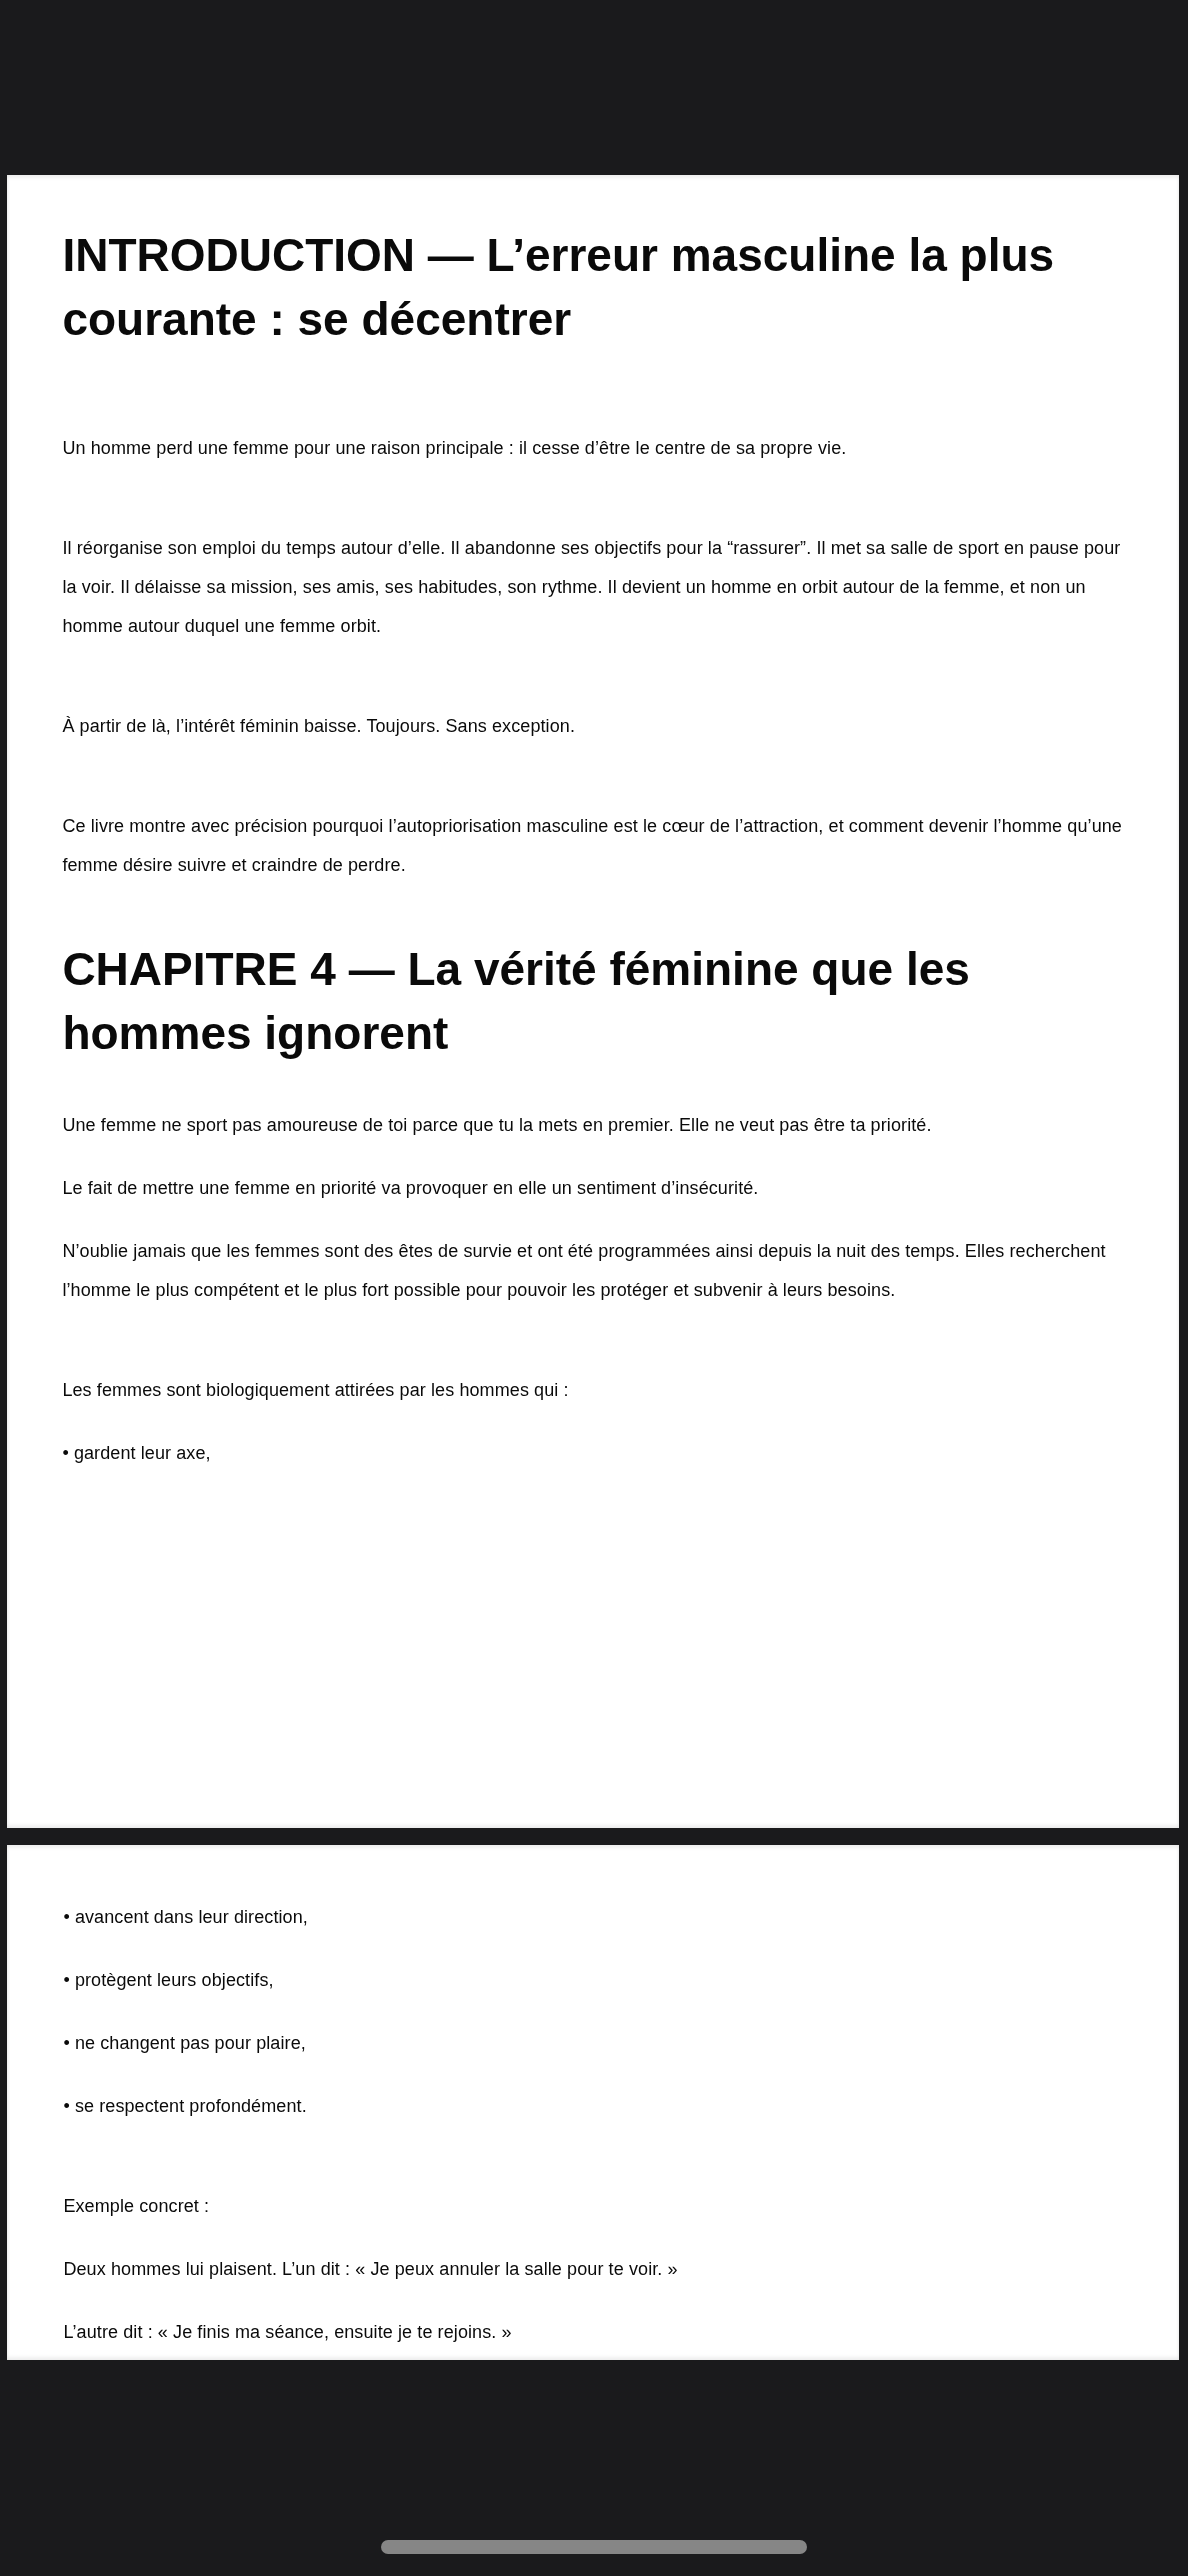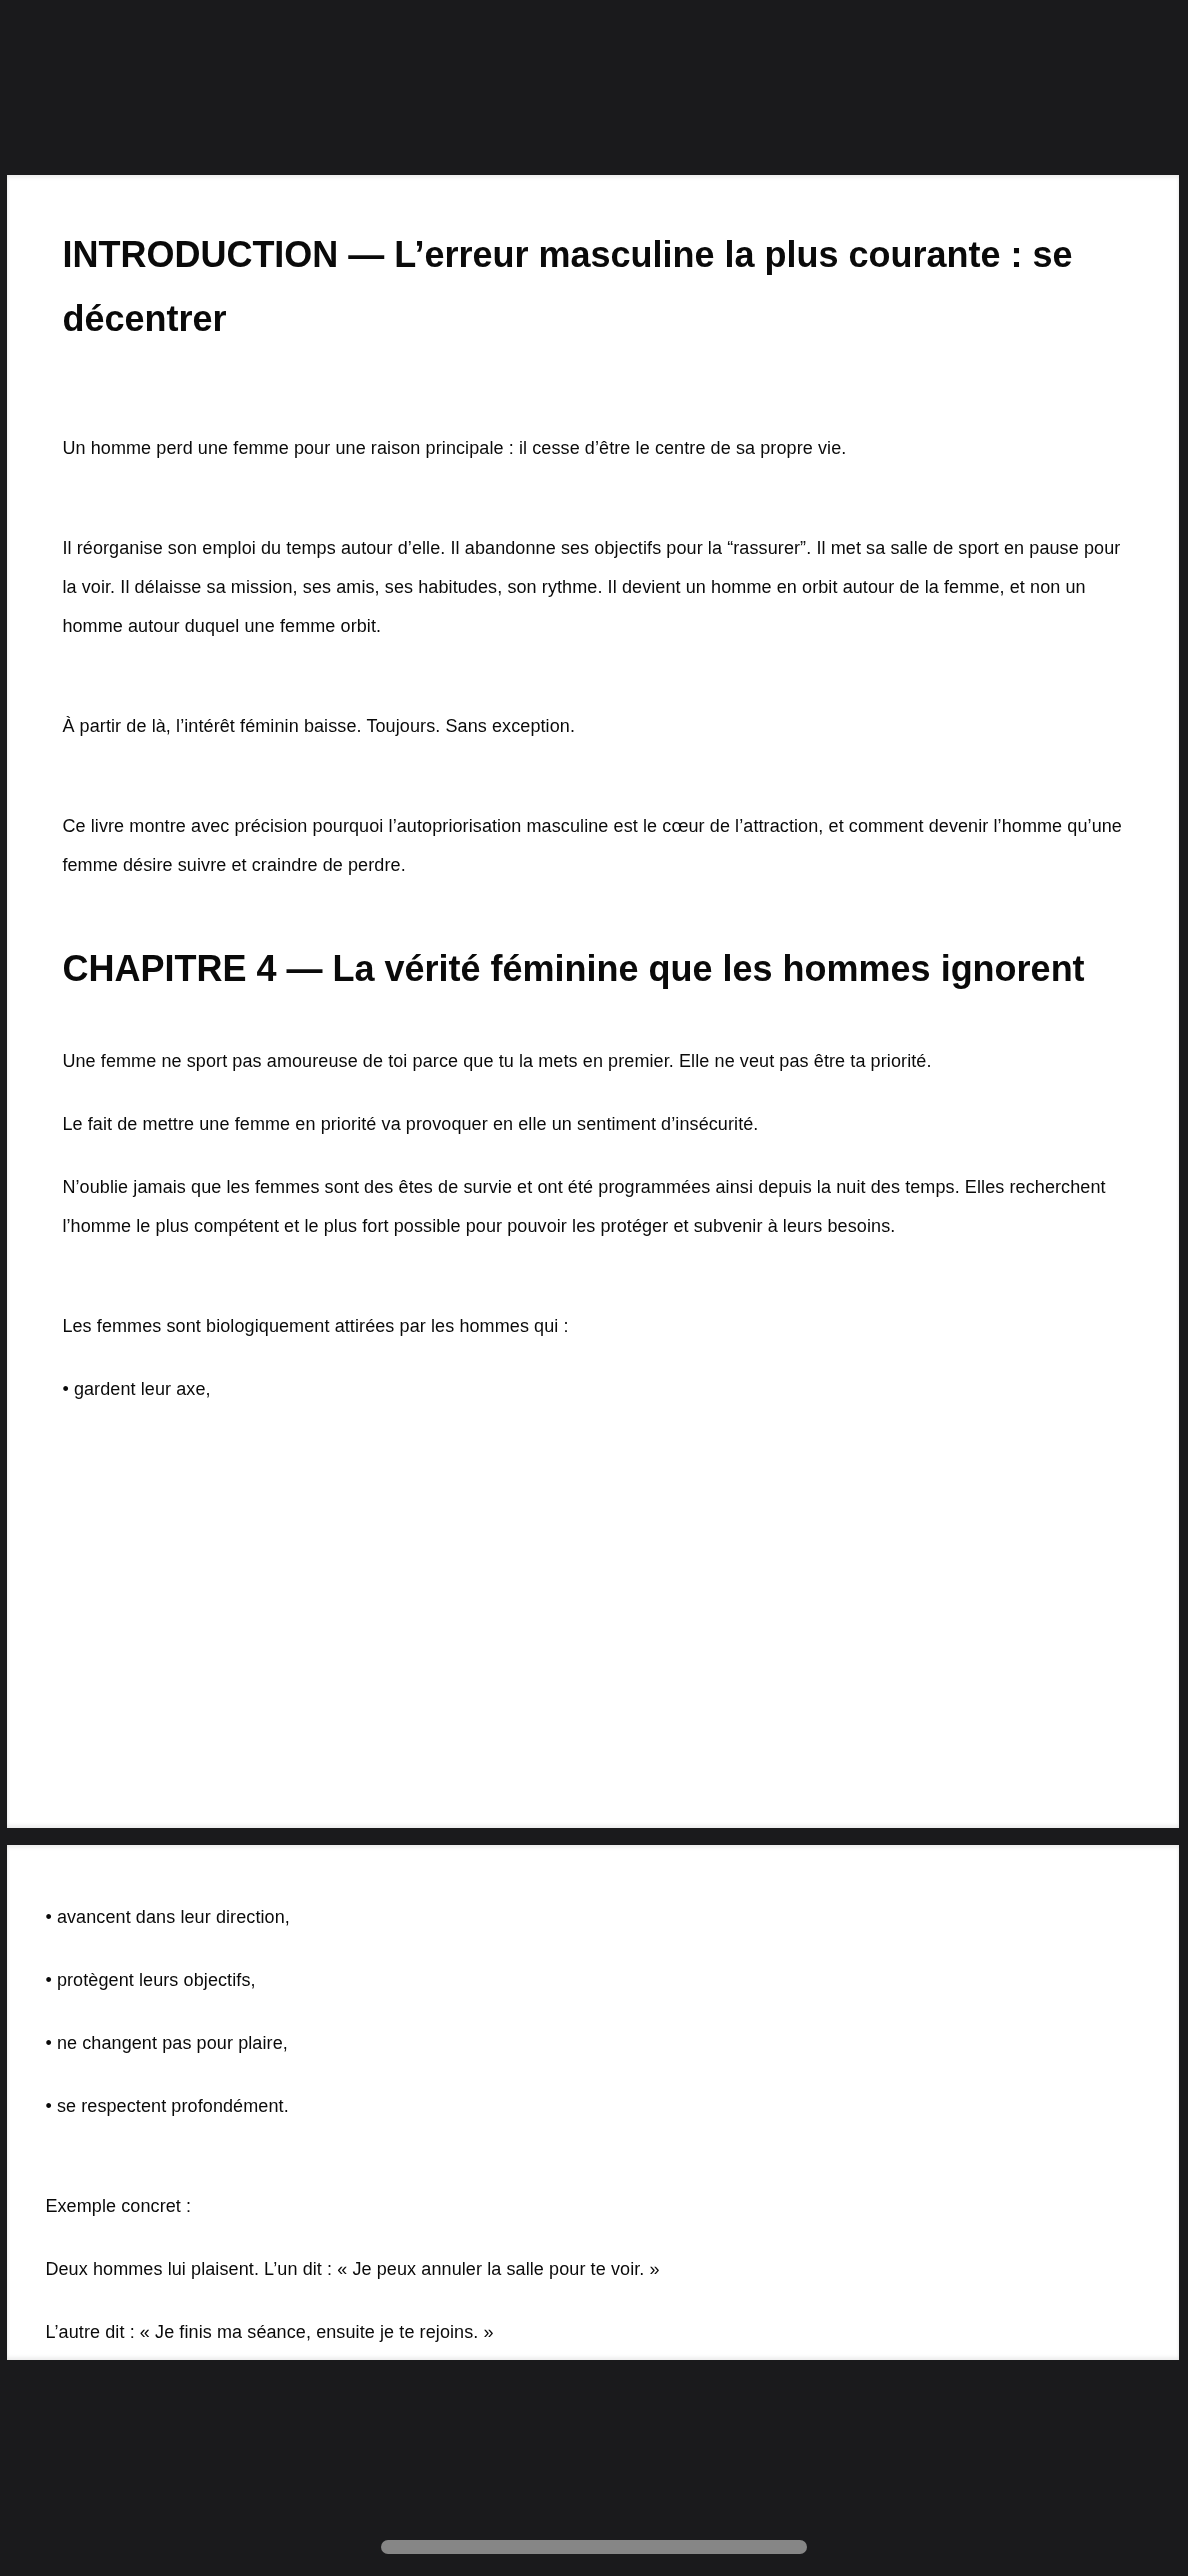--- a/index.html
+++ b/index.html
@@ -29,30 +29,30 @@
     box-shadow: inset 0 2.8px 3.7px rgba(0,0,0,0.07), inset 0 -2.8px 3.7px rgba(0,0,0,0.07);
   }
   .page-1 {
     top: 175px;
     height: 1653px;
     padding: 48px 53px 0 55px;
   }
   .page-2 {
     top: 1845px;
     height: 515px;
-    padding: 53px 53px 0 38px;
+    padding: 53px 53px 0 56px;
   }
   .content p {
     font-size: 18px;
     line-height: 39px;
     margin: 0 0 24px 0;
     letter-spacing: 0.1px;
   }
   .content h1 {
-    font-size: 36px;
+    font-size: 46px;
     line-height: 64px;
     font-weight: bold;
     margin: 52px 0 41px 0;
     letter-spacing: 0;
   }
   .content h1:first-child {
     margin-top: 0;
   }
   .content .sp {
     padding-top: 37px;

